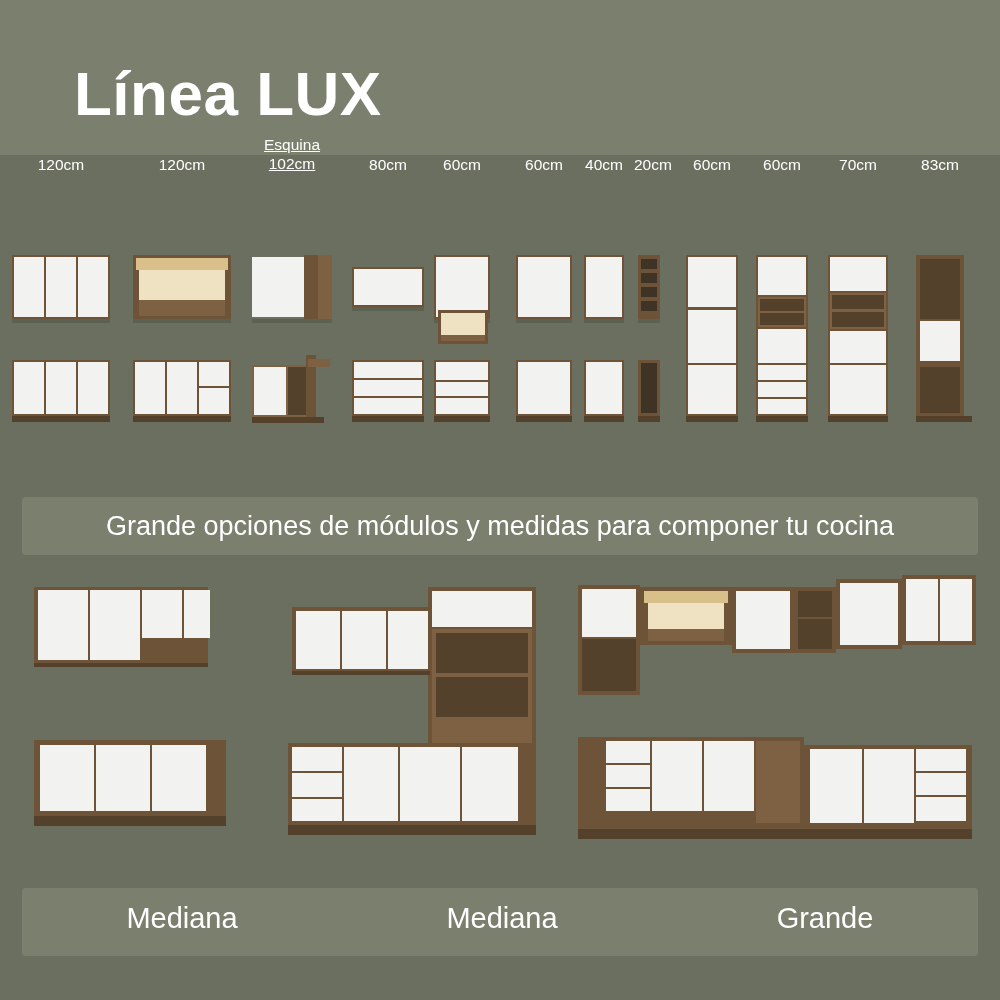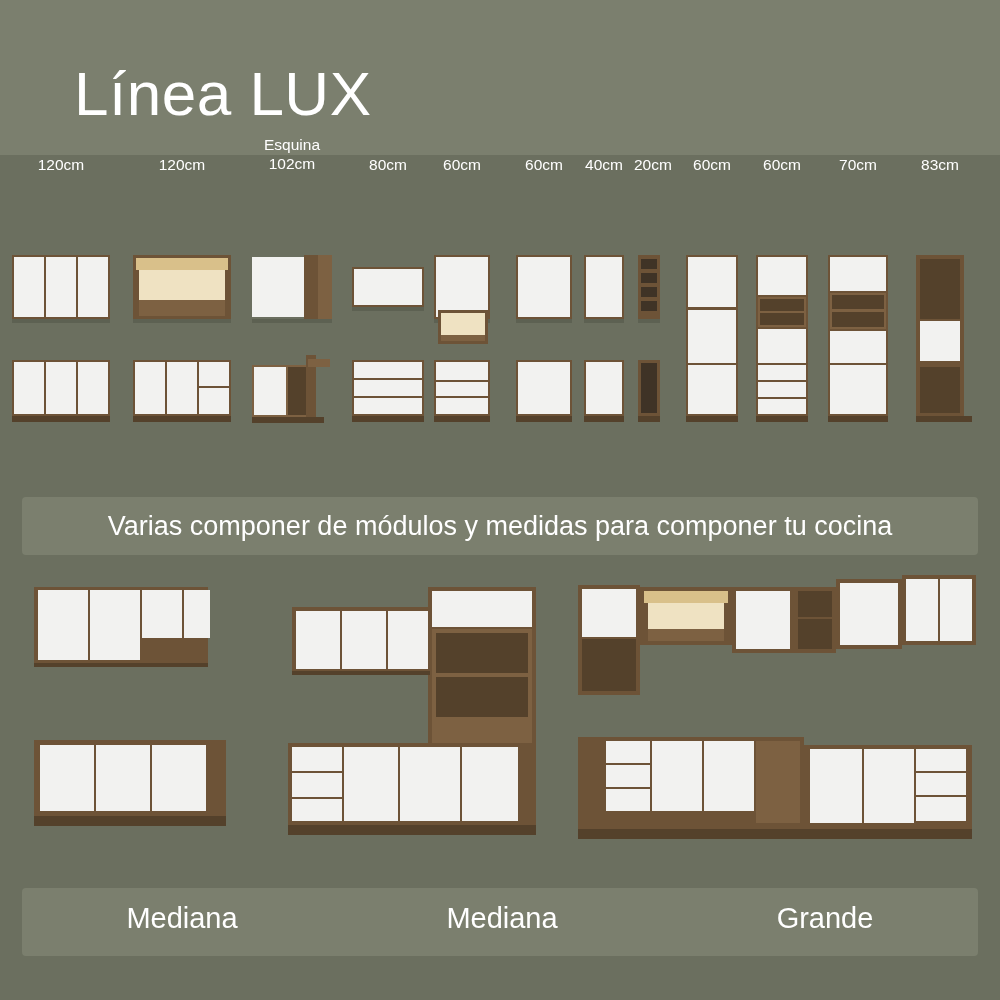--- a/index.html
+++ b/index.html
@@ -28,21 +28,21 @@
     position: absolute;
     left: 78px; top: 22px;
     font-size: 30px;
     letter-spacing: 0.2px;
     color: #ffffff;
   }
   .header .title {
     position: absolute;
     left: 74px; top: 58px;
     font-size: 62px;
-    font-weight: normal;
+    font-weight: bold;
     letter-spacing: 0.5px;
     color: #ffffff;
   }
 
   
   .modules {
     position: absolute;
     left: 0; top: 155px;
     width: 1000px;
     height: 330px;
@@ -54,21 +54,21 @@
   .module .label {
     position: absolute;
     top: 0;
     width: 100%;
     text-align: center;
     font-size: 15.5px;
     color: #ffffff;
     line-height: 19px;
     white-space: pre-line;
   }
-  .module .label.two-line { top: -20px; }
+  .module .label.two-line { top: -20px; text-decoration: underline; }
 
   .upper { position: absolute; }
   .lower { position: absolute; }
 
   
   .wood      { background: #6d5337; }
   .wood-l    { background: #7d6142; }
   .wood-d    { background: #54412b; }
   .panel     { background: #f2f2f0; }
   .glow      { background: #d9c08a; }
@@ -330,21 +330,21 @@
     <div class="lower" style="left:8px; top:210px; width:48px; height:57px;">
       <div class="box wood" style="left:0; top:0; width:48px; height:51px;"></div>
       <div class="box wood-d" style="left:4px; top:2px; width:40px; height:46px;"></div>
       <div class="box wood-d" style="left:0; top:51px; width:56px; height:6px;"></div>
     </div>
   </div>
 
 </div>
 
 <div class="banner">
-  <span>Varias componer de módulos y medidas para componer tu cocina</span>
+  <span>Grande opciones de módulos y medidas para componer tu cocina</span>
 </div>
 
 <div class="compositions">
 
   <div class="composition" style="left:18px; width:250px; height:300px;">
     <div class="box wood" style="left:16px; top:22px; width:174px; height:76px;"></div>
     <div class="box panel" style="left:20px; top:25px; width:50px; height:70px;"></div>
     <div class="box panel" style="left:72px; top:25px; width:50px; height:70px;"></div>
     <div class="box panel" style="left:124px; top:25px; width:40px; height:48px;"></div>
     <div class="box panel" style="left:166px; top:25px; width:26px; height:48px;"></div>

